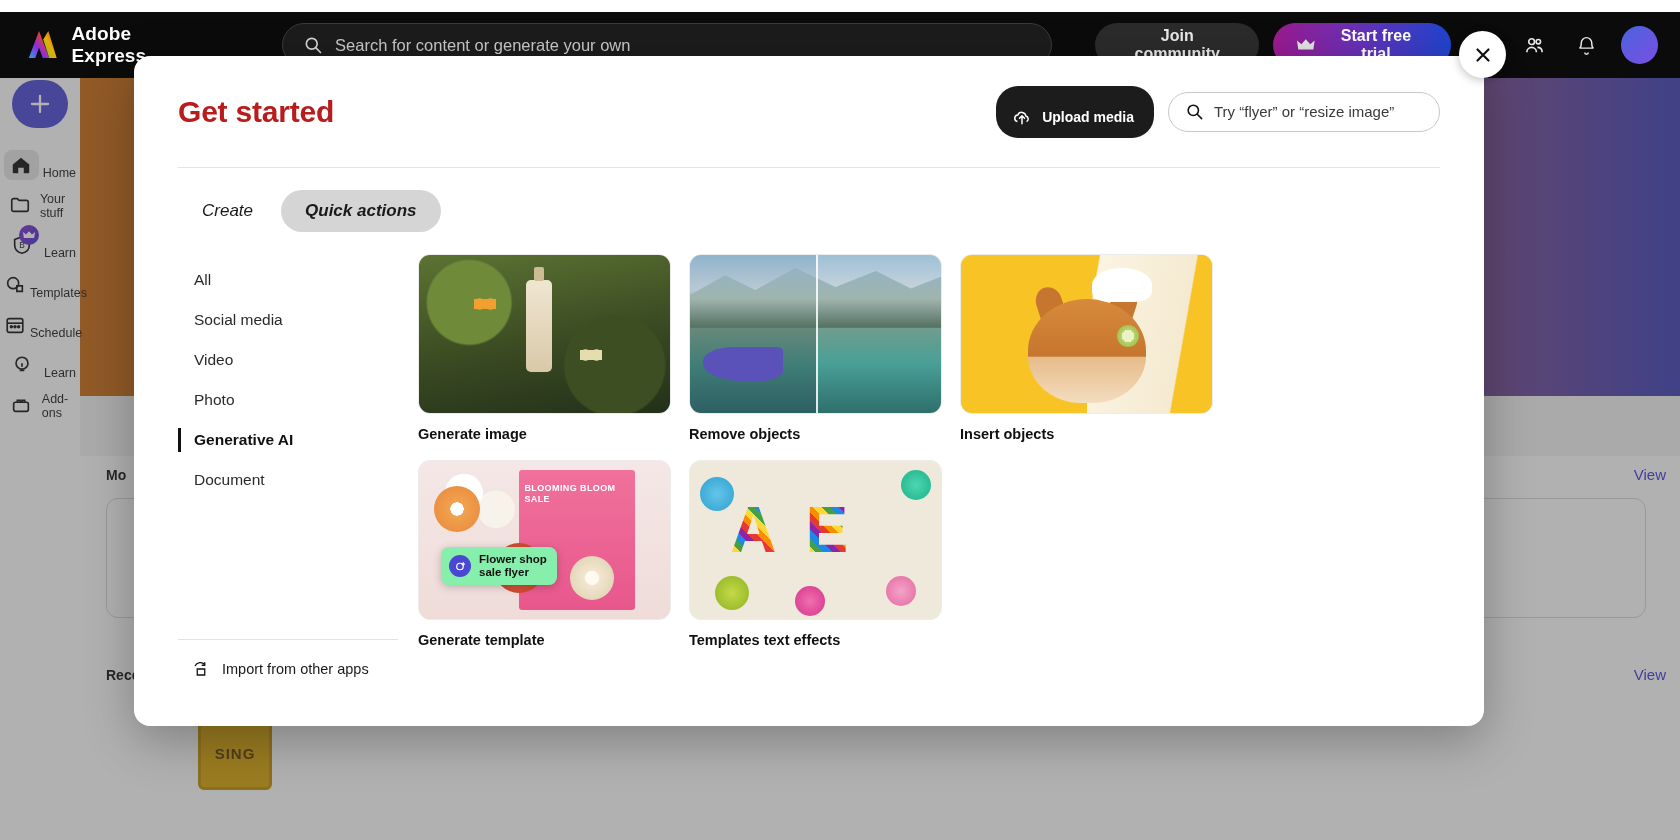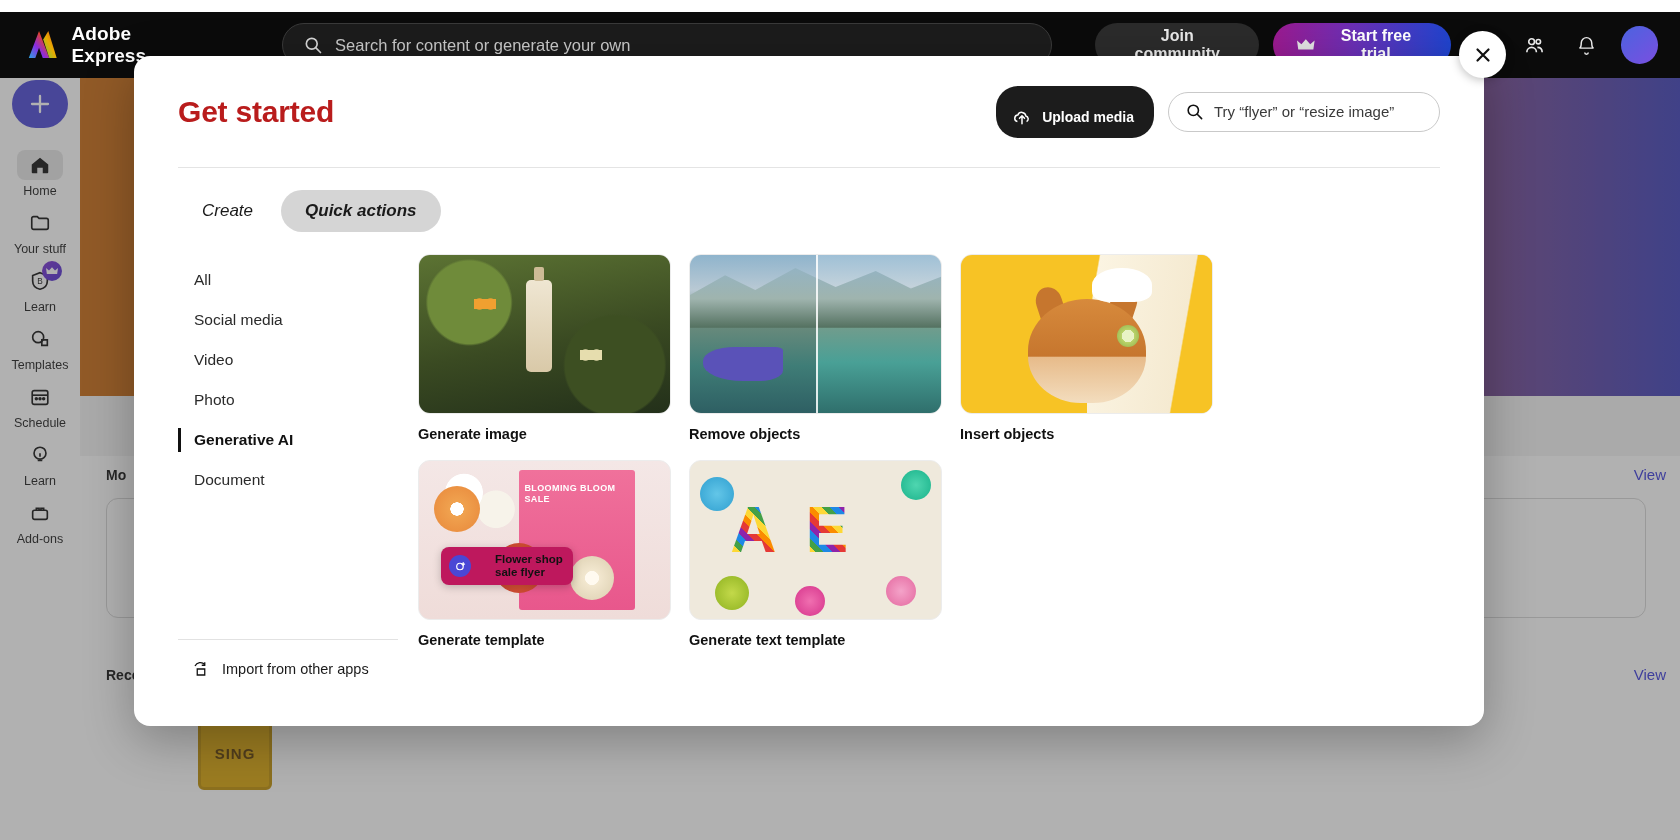--- a/index.html
+++ b/index.html
@@ -53,22 +53,22 @@
   .rail {
     position: absolute; left: 0; top: 66px; width: 80px; height: 774px;
     background: #ffffff; display: flex; flex-direction: column; align-items: center;
     padding-top: 14px; z-index: 10;
   }
   .fab {
     width: 56px; height: 48px; border-radius: 26px; background: #4a47d5;
     display: flex; align-items: center; justify-content: center; cursor: pointer;
     margin-bottom: 16px; border: none;
   }
-  .rail-item { width: 72px; padding: 6px 0 4px; display: flex; flex-direction: column;
-               align-items: center; gap: 4px; cursor: pointer; }
+  .rail-item { width: 72px; padding: 6px 0 4px; display: flex; 
+               align-items: flex-end; gap: 4px; cursor: pointer; }
   .rail-icon-box { width: 46px; height: 30px; border-radius: 8px; display: flex;
                    align-items: center; justify-content: center; position: relative; }
   .rail-item.active .rail-icon-box { background: #e6e6e6; }
   .rail-label { font-size: 12.5px; color: #1a1a1a; }
   .crown-badge {
     position: absolute; right: 1px; top: -5px; width: 20px; height: 20px; border-radius: 50%;
     background: linear-gradient(135deg,#7b2fd0,#4b2fd0);
     display: flex; align-items: center; justify-content: center;
   }
 
@@ -157,22 +157,22 @@
   .card { width: 253px; cursor: pointer; }
   .card-thumb {
     width: 253px; height: 160px; border-radius: 12px; overflow: hidden;
     background: #eee; position: relative; border: 1px solid #ececec;
   }
   .card-label { margin-top: 12px; font-size: 14.5px; font-weight: 700; color: #111; }
 
   .split-line { position: absolute; left: 50%; top: 0; width: 2px; height: 100%; background: rgba(255,255,255,.85); }
 
   .tpl-badge {
-    position: absolute; left: 22px; top: 86px; display: flex; align-items: center; gap: 24px;
-    background: #be185d; border-radius: 8px; padding: 6px 10px 6px 8px;
+    position: absolute; left: 22px; top: 86px; display: flex; align-items: center; gap: 8px;
+    background: #86efac; border-radius: 8px; padding: 6px 10px 6px 8px;
     box-shadow: 0 2px 8px rgba(0,0,0,.22);
   }
   .tpl-badge-dot {
     width: 22px; height: 22px; border-radius: 50%; background: #4a47d5;
     display: flex; align-items: center; justify-content: center; flex: 0 0 auto;
   }
   .tpl-badge-txt { font-size: 11.5px; line-height: 1.15; font-weight: 700; color: #111; }
 
   
   .close-btn {
@@ -551,21 +551,21 @@
             <div class="th-text">
               <span class="pom p1"></span>
               <span class="pom p2"></span>
               <span class="pom p3"></span>
               <span class="pom p4"></span>
               <span class="pom p5"></span>
               <span class="letter lA">A</span>
               <span class="letter lE">E</span>
             </div>
           </div>
-          <div class="card-label">Generate text template</div>
+          <div class="card-label">Templates text effects</div>
         </div>
 
       </div>
     </div>
   </div>
 
   <button class="close-btn">
     <svg width="22" height="22" viewBox="0 0 24 24" stroke="#111" stroke-width="2.4" stroke-linecap="round">
       <path d="M6 6 18 18M18 6 6 18"></path>
     </svg>

